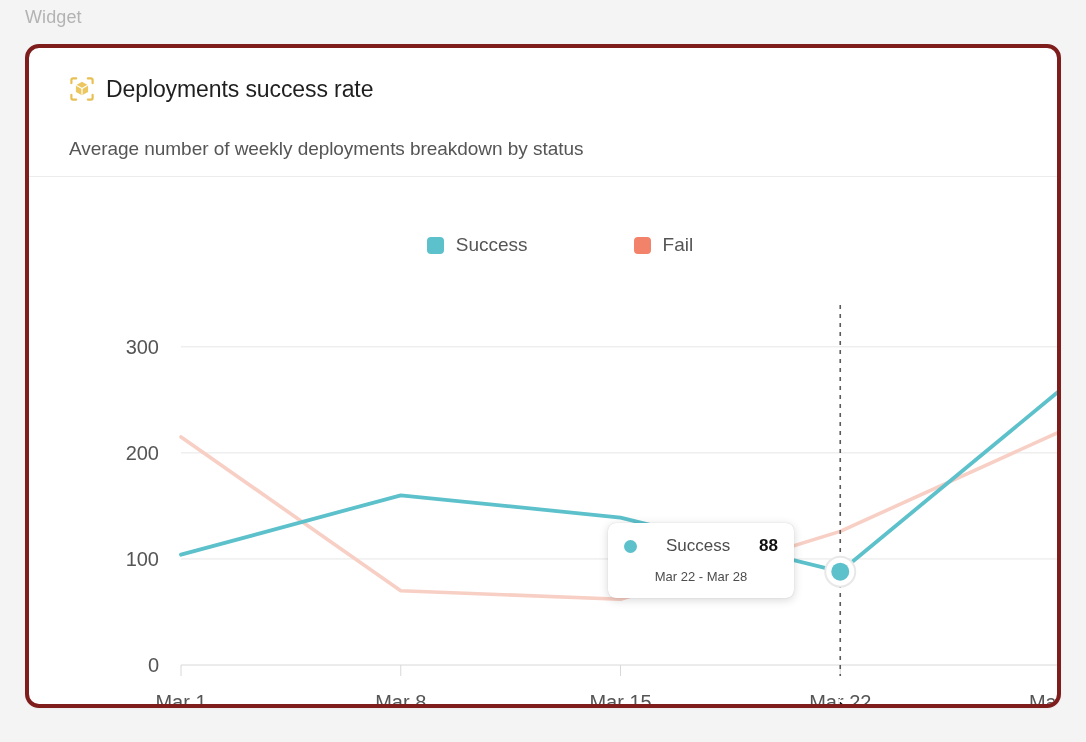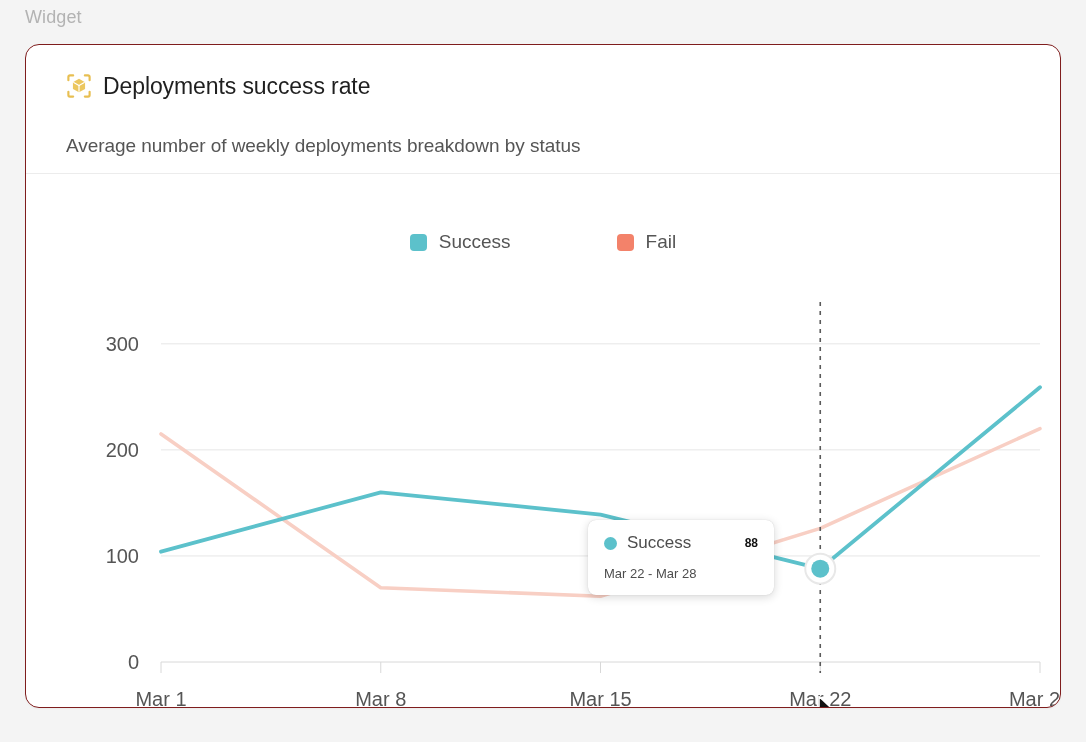--- a/index.html
+++ b/index.html
@@ -26,21 +26,21 @@
     color: #b3b3b3;
     letter-spacing: 0.1px;
   }
   .card {
     position: absolute;
     left: 25px;
     top: 44px;
     width: 1036px;
     height: 664px;
     background: #ffffff;
-    border: 1px solid #7f1d1d;
+    border: 4px solid #7f1d1d;
     border-radius: 14px;
     box-shadow: 0 1px 2px rgba(0,0,0,0.04);
     overflow: hidden;
   }
   .card-header {
     padding: 26px 40px 0 40px;
   }
   .card-title-row {
     display: flex;
     align-items: center;
@@ -66,23 +66,24 @@
   }
   .divider {
     position: absolute;
     left: 0; top: 128px;
     width: 100%;
     height: 1px;
     background: #ececec;
   }
   .chart-area {
     position: absolute;
-    left: 0; top: 129px;
+    left: 17px; top: 129px;
     width: 100%;
     height: 534px;
+    text-align: center;
   }
   .legend {
     position: absolute;
     left: 0; top: 57px;
     width: 100%;
     display: flex;
     justify-content: center;
     gap: 106px;
     pointer-events: none;
   }
@@ -125,21 +126,21 @@
     width: 13px; height: 13px;
     border-radius: 50%;
     flex: 0 0 13px;
   }
   .tooltip-series {
     font-size: 17px;
     color: #4d4d4d;
     flex: 1 1 auto;
   }
   .tooltip-value {
-    font-size: 12px;
+    font-size: 17px;
     color: #111111;
     font-weight: bold;
   }
   .tooltip-range {
     margin-top: 13px;
     font-size: 13px;
     color: #4d4d4d;
   }
   .cursor {
     position: absolute;

